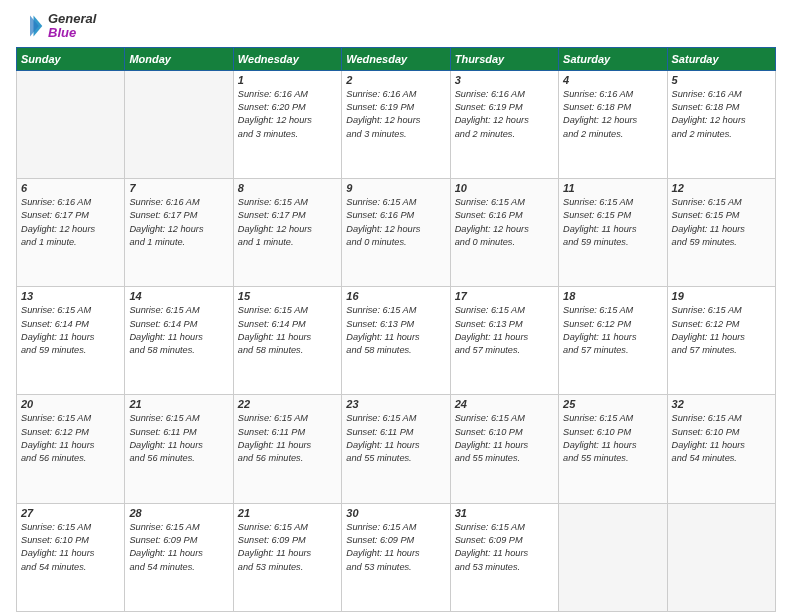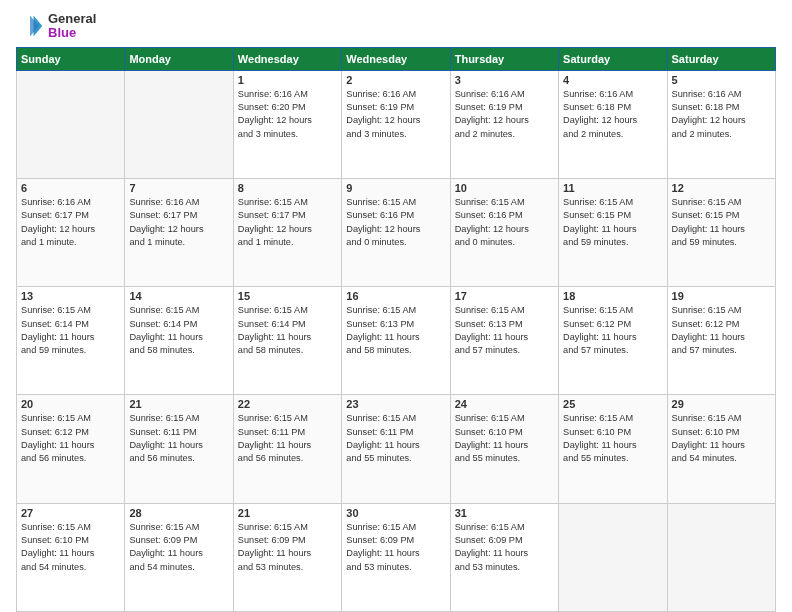--- a/index.html
+++ b/index.html
@@ -9,20 +9,21 @@
       font-family: Arial, sans-serif;
       background: #fff;
       overflow: hidden;
     }
     .page {
       width: 792px;
       height: 612px;
       padding: 12px 16px 0 16px;
       display: flex;
       flex-direction: column;
+      font-style: italic;
     }
     .header {
       display: flex;
       align-items: flex-start;
       justify-content: space-between;
       margin-bottom: 6px;
     }
     .logo {
       display: flex;
       align-items: center;
@@ -230,21 +231,21 @@
           </td>
           <td>
             <span class="day-num">24</span>
             <div class="day-info">Sunrise: 6:15 AM<br>Sunset: 6:10 PM<br>Daylight: 11 hours<br>and 55 minutes.</div>
           </td>
           <td>
             <span class="day-num">25</span>
             <div class="day-info">Sunrise: 6:15 AM<br>Sunset: 6:10 PM<br>Daylight: 11 hours<br>and 55 minutes.</div>
           </td>
           <td>
-            <span class="day-num">29</span>
+            <span class="day-num">32</span>
             <div class="day-info">Sunrise: 6:15 AM<br>Sunset: 6:10 PM<br>Daylight: 11 hours<br>and 54 minutes.</div>
           </td>
         </tr>
         <tr>
           <td>
             <span class="day-num">27</span>
             <div class="day-info">Sunrise: 6:15 AM<br>Sunset: 6:10 PM<br>Daylight: 11 hours<br>and 54 minutes.</div>
           </td>
           <td>
             <span class="day-num">28</span>

